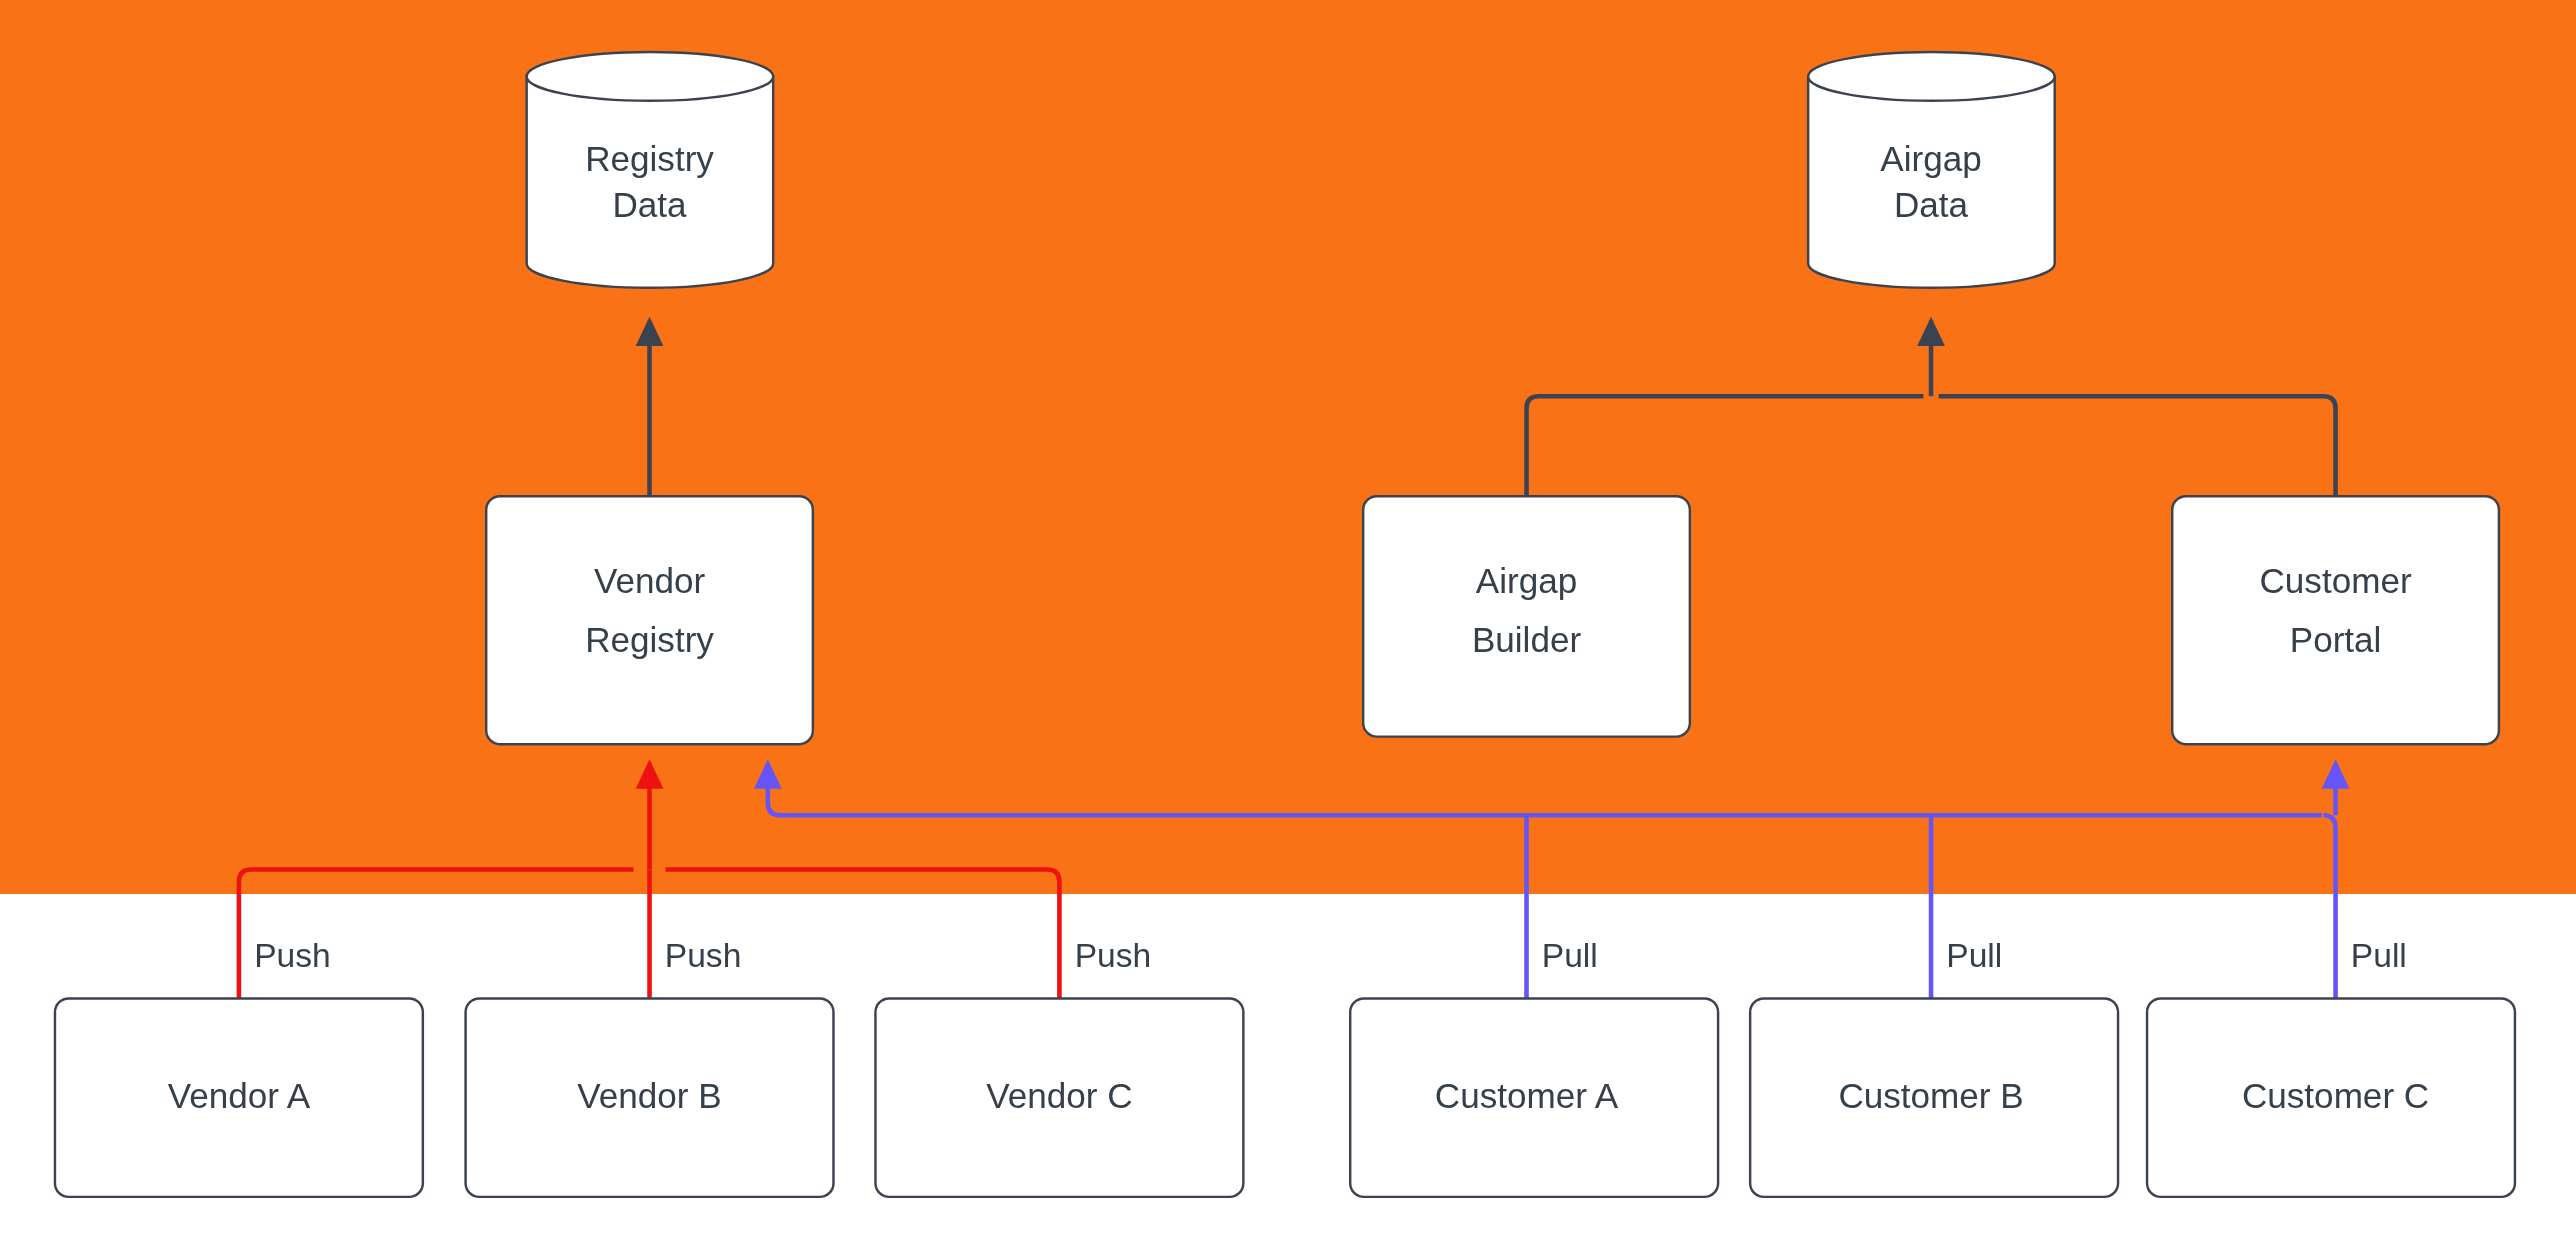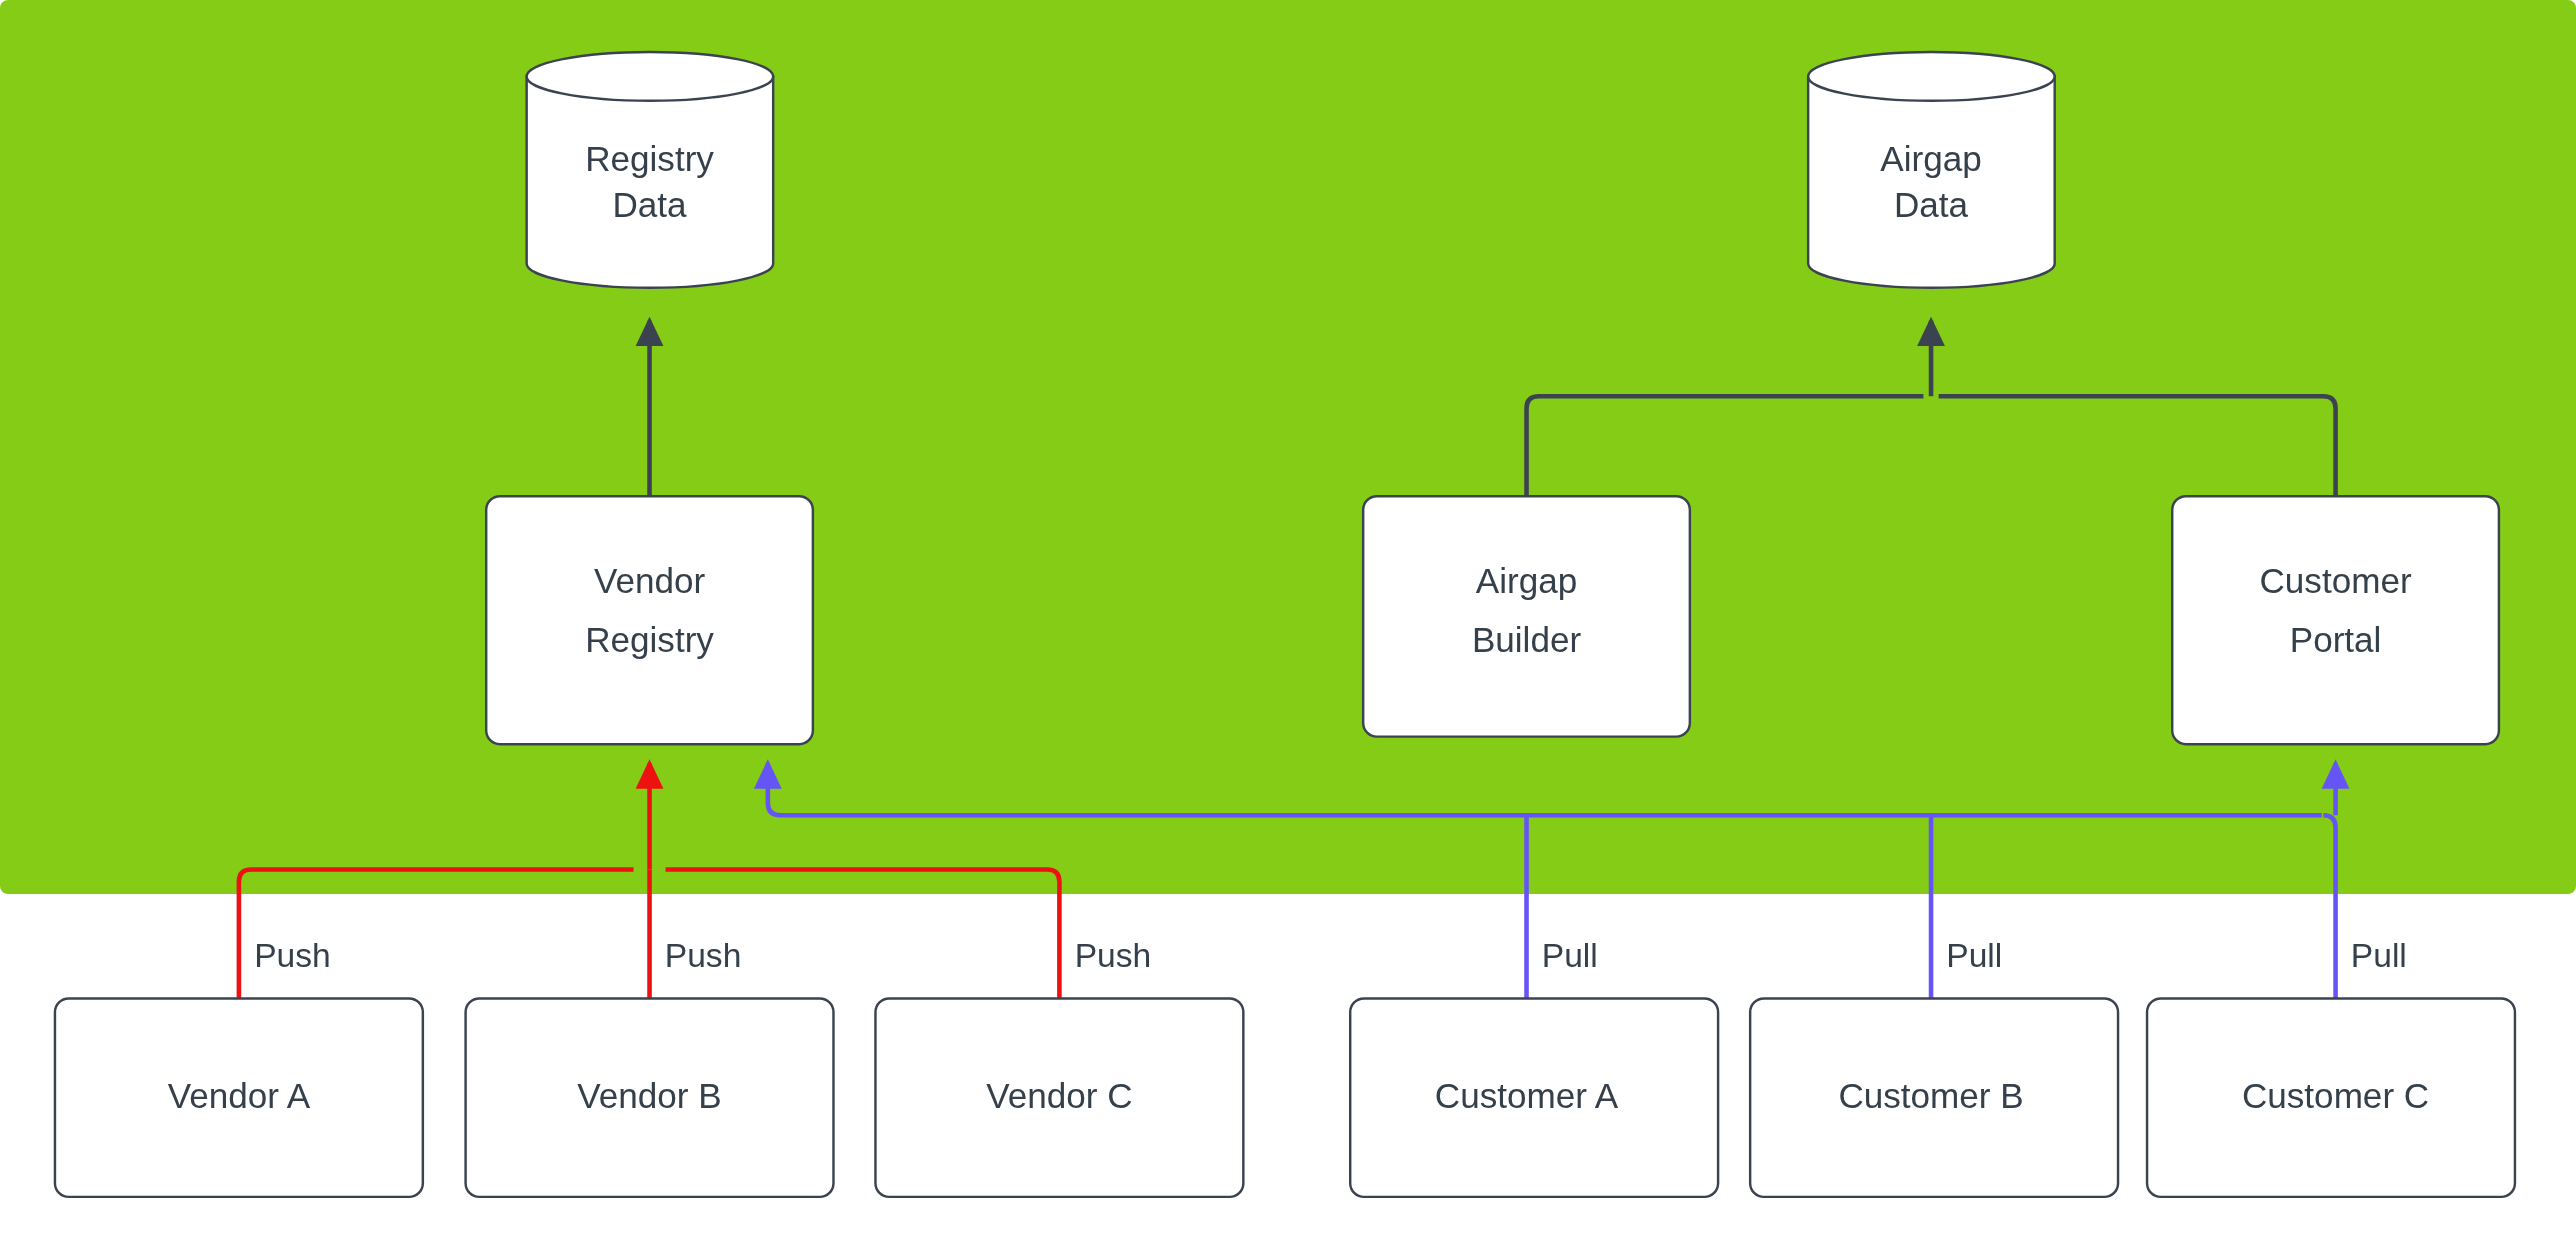--- a/index.html
+++ b/index.html
@@ -11,22 +11,21 @@
   body {
     width: 2576px;
     height: 1258px;
     overflow: hidden;
     font-family: "Liberation Sans", "DejaVu Sans", sans-serif;
   }
   #diagram-root {
     position: relative;
     width: 2576px;
     height: 894px;
-    background: #84cc16;
-    border-radius: 8px;
+    background: #f97316;
   }
   svg.diagram {
     display: block;
     width: 2576px;
     height: 1258px;
   }
   .node-shape {
     fill: #ffffff;
     stroke: #3c4350;
     stroke-width: 3.2;

